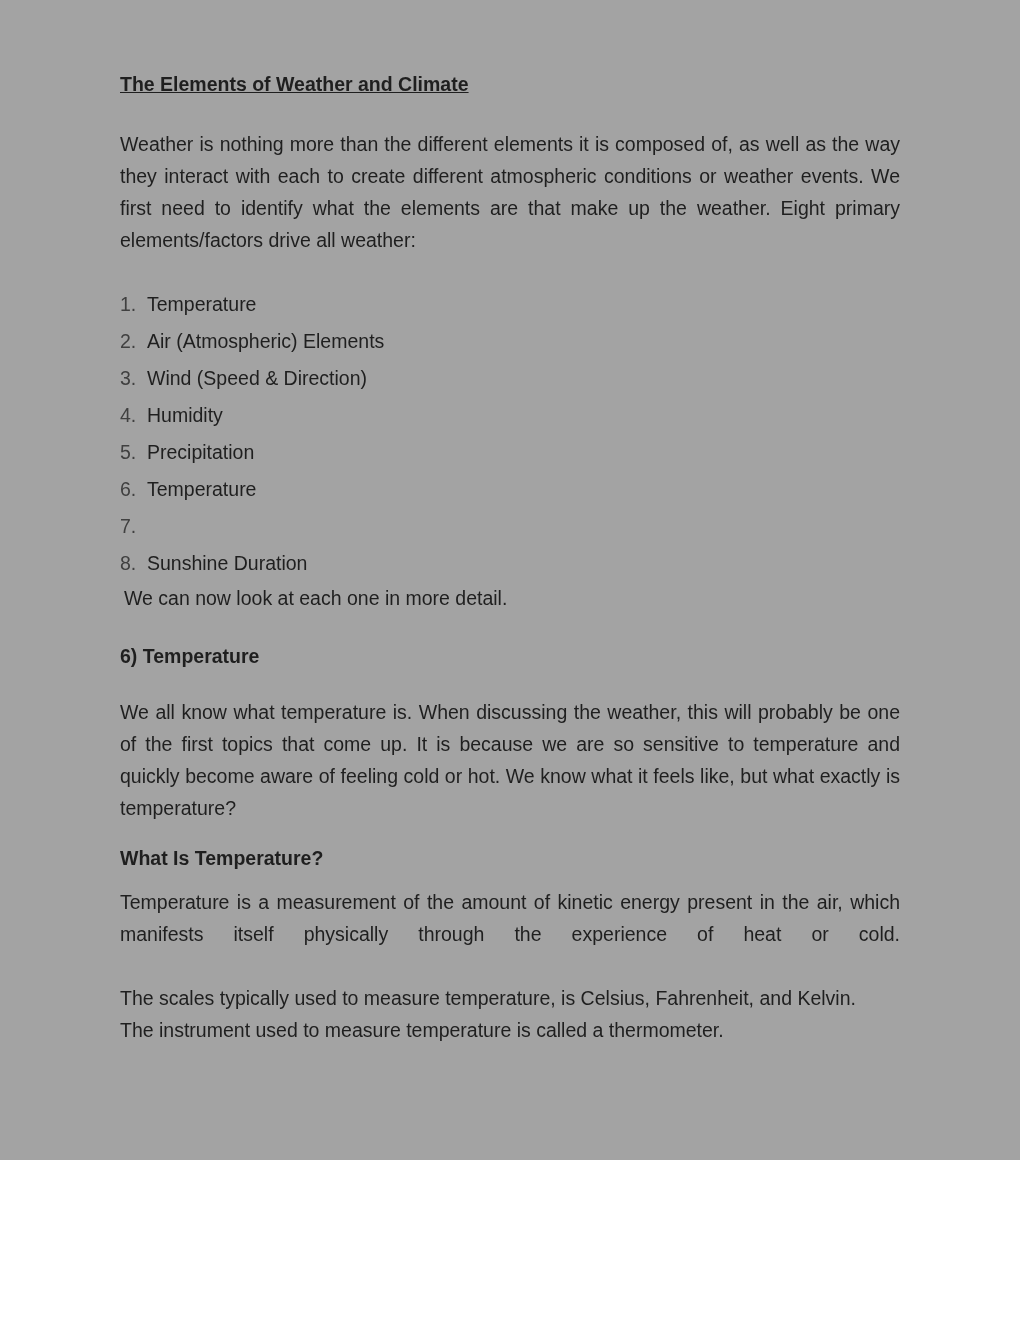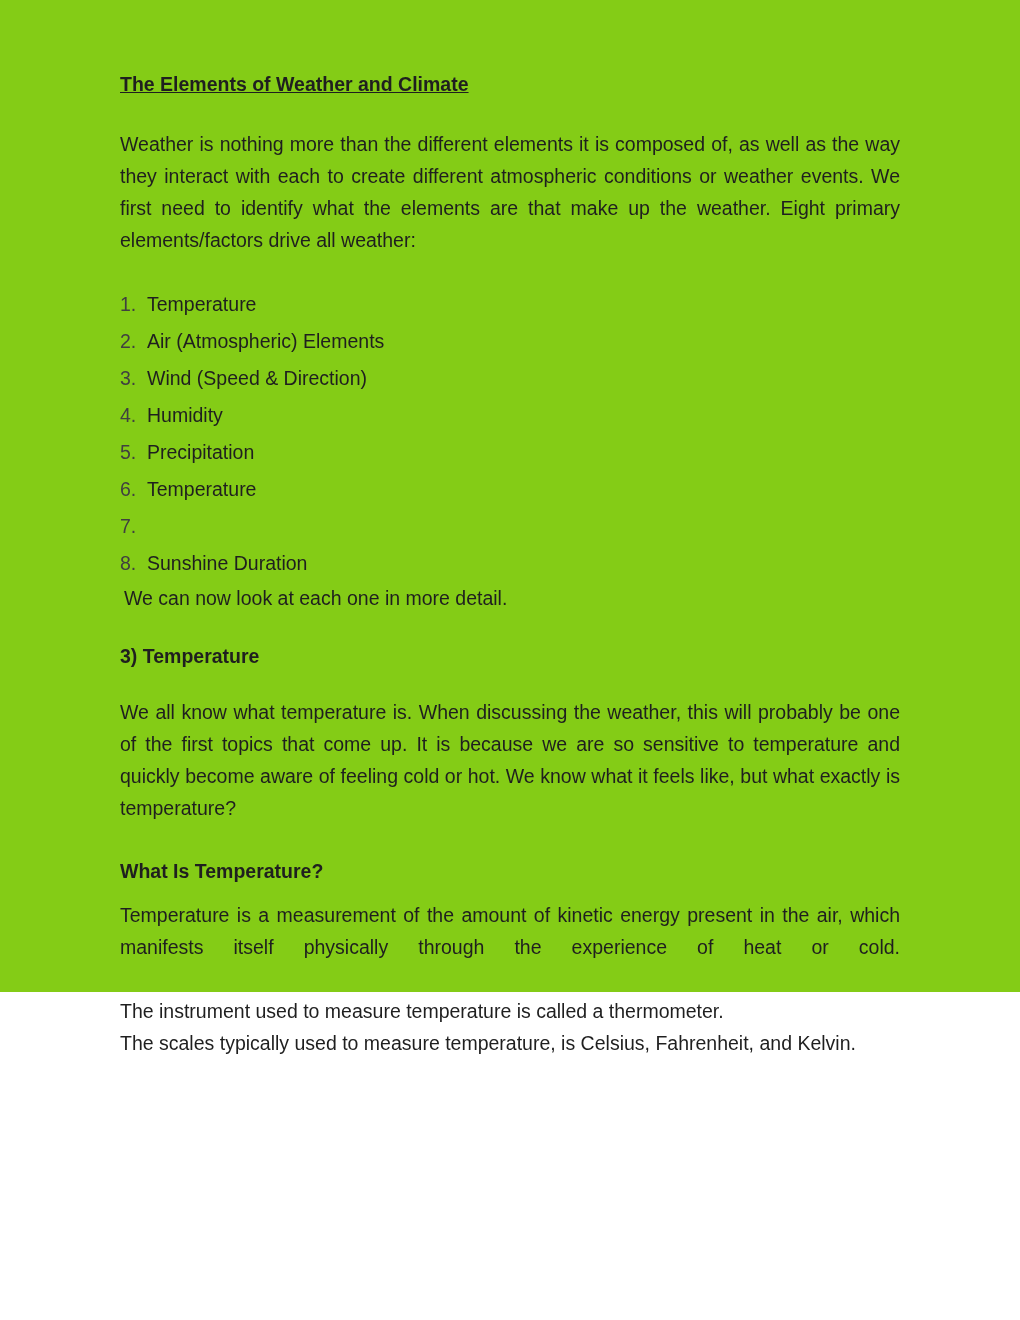--- a/index.html
+++ b/index.html
@@ -8,23 +8,23 @@
     width: 1020px;
     height: 1320px;
     background: #ffffff;
     color: #1f1f1f;
     font-family: "Liberation Sans", sans-serif;
     font-size: 19.5px;
     overflow: hidden;
   }
   .page {
     width: 1020px;
-    height: 992px;
+    height: 1160px;
     padding: 68px 120px 0 120px;
-    background: #84cc16;
+    background: #a3a3a3;
   }
   .doc-title {
     font-size: 19.5px;
     font-weight: bold;
     text-decoration: underline;
     line-height: 32px;
     margin: 0 0 28px 0;
   }
   .section-heading {
     font-size: 19.5px;
@@ -36,21 +36,21 @@
   .section-heading.mb12 { margin-bottom: 12px; }
   .para {
     line-height: 32px;
     text-align: justify;
     margin: 0 0 30px 0;
   }
   .para.justify-all {
     text-align: justify;
     text-align-last: justify;
   }
-  .para.mb20 { margin-bottom: 31px; }
+  .para.mb20 { margin-bottom: 18px; }
   .para.mb32 { margin-bottom: 32px; }
   .para.mb0 { margin-bottom: 0; }
   .para.no-justify { text-align: left; }
   .elements-list { margin: 0; padding: 0; }
   .list-item {
     display: flex;
     align-items: baseline;
     line-height: 37px;
   }
   .list-item .num {
@@ -108,25 +108,25 @@
       <span class="num">7.</span>
     </div>
     <div class="list-item">
       <span class="num">8.</span>
       <span class="lbl">Sunshine Duration</span>
     </div>
   </div>
 
   <div class="list-followup">We can now look at each one in more detail.</div>
 
-  <h2 class="section-heading mb24">3) Temperature</h2>
+  <h2 class="section-heading mb24">6) Temperature</h2>
 
   <p class="para mb20">We all know what temperature is. When discussing the weather, this will probably be one of the first topics that come up. It is because we are so sensitive to temperature and quickly become aware of feeling cold or hot. We know what it feels like, but what exactly is temperature?</p>
 
   <h2 class="section-heading mb12">What Is Temperature?</h2>
 
   <p class="para justify-all mb32">Temperature is a measurement of the amount of kinetic energy present in the air, which manifests itself physically through the experience of heat or cold.</p>
 
+  <p class="para mb0">The scales typically used to measure temperature, is Celsius, Fahrenheit, and Kelvin.</p>
   <p class="para mb0 no-justify">The instrument used to measure temperature is called a thermometer.</p>
-  <p class="para mb0">The scales typically used to measure temperature, is Celsius, Fahrenheit, and Kelvin.</p>
 
 
 </div>
 
 </body></html>

